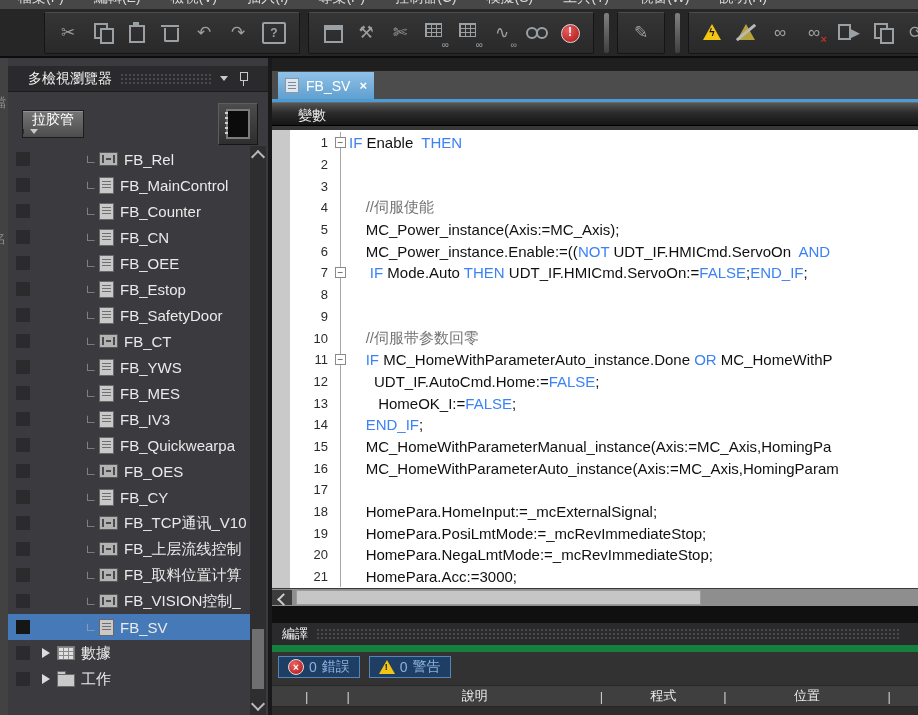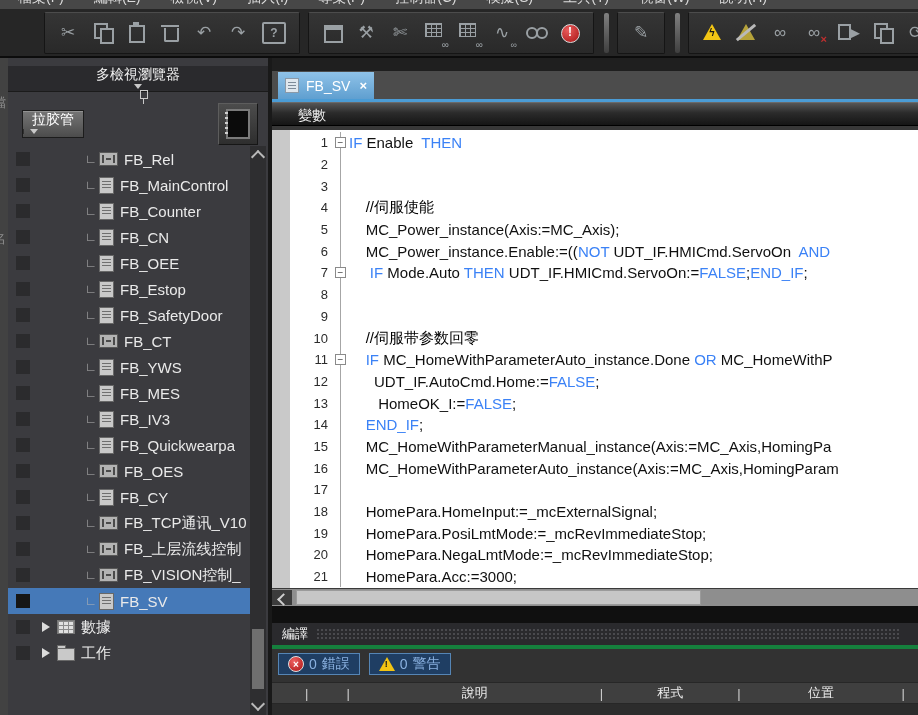--- a/index.html
+++ b/index.html
@@ -44,21 +44,21 @@
   .sh-warn-slash::after{content:"";position:absolute;left:3px;top:13px;width:24px;height:3px;background:#b9b9b9;transform:rotate(-40deg);}
   .sh-playdoc::before{content:"";position:absolute;left:5px;top:6px;width:9px;height:12px;border:2px solid #9aa0a4;}
   .sh-playdoc::after{content:"▶";position:absolute;right:3px;top:7px;font-size:13px;color:#9aa0a4;}
   
   .left-strip{position:absolute;left:0;top:58px;width:8px;height:657px;background:#424242;overflow:hidden;
               font-size:13px;color:#8f8f8f;}
   .strip-glyph{position:absolute;left:-7px;}
   
   .sidebar{position:absolute;left:8px;top:58px;width:260px;height:657px;background:#3b3b3f;overflow:hidden;}
   .sb-header{position:absolute;left:0;top:8px;width:100%;height:26px;background:#2a2a2d;border-bottom:1px solid #1b1b1b;
-             display:flex;align-items:center;padding:0 20px;box-sizing:border-box;flex-direction:column;}
+             display:flex;align-items:center;padding:0 20px;box-sizing:border-box;}
   .sb-title{font-size:14px;color:#f2f2f2;white-space:nowrap;}
   .texture{flex:1;height:12px;margin:0 8px;
       background-image:radial-gradient(#4a4a4e 1px,transparent 1.2px);background-size:4px 4px;}
   .tri-down{width:0;height:0;border-left:4px solid transparent;border-right:4px solid transparent;border-top:5px solid #c9c9c9;}
   .sb-pin{width:10px;height:15px;position:relative;margin-left:10px;}
   .sb-pin::before{content:"";position:absolute;left:2px;top:1px;width:6px;height:7px;border:1px solid #c9c9c9;}
   .sb-pin::after{content:"";position:absolute;left:5px;top:10px;width:1px;height:5px;background:#c9c9c9;}
   .device-btn{position:absolute;left:14px;top:52px;height:26px;display:flex;align-items:stretch;
       background:linear-gradient(#767676,#4c4c4c);border:1px solid #1c1c1c;box-shadow:inset 0 1px 0 #929292;
       color:#fff;font-size:14px;cursor:default;flex-direction:column;}
@@ -119,31 +119,31 @@
   .gutterstrip{position:absolute;left:0;top:0;bottom:0;width:18px;background:#c9c9c9;}
   .codelines{position:absolute;left:18px;top:2px;right:0;}
   .cl{display:flex;height:21.7px;align-items:center;overflow:hidden;}
   .ln{width:38px;flex:none;text-align:right;padding-right:5px;font-size:13px;color:#2b2b2b;}
   .fc{width:16px;flex:none;align-self:stretch;position:relative;}
   .fc::before{content:"";position:absolute;left:7px;top:0;bottom:0;width:1px;background:#a6a6a6;}
   .fc.fold::after{content:"−";position:absolute;left:2px;top:5px;width:11px;height:11px;box-sizing:border-box;
       border:1px solid #8a8a8a;background:#fff;font-size:10px;line-height:9px;text-align:center;color:#444;}
   .ct{flex:1;white-space:pre;overflow:hidden;font-size:15px;color:#101010;}
   .kw{color:#3b82f6;}
-  .cm{color:#000000;}
+  .cm{color:#737373;}
   .tx{color:#101010;}
   .hscroll{position:absolute;top:530px;height:18px;left:0;right:0;background:#8e8e8e;border-top:1px solid #3a3a3a;box-sizing:border-box;}
   .hs-btn{position:absolute;left:0;top:1px;bottom:1px;width:20px;background:#3c3c3c;}
   .hs-btn .chev-left{width:7px;height:7px;border-left:2px solid #cfcfcf;border-top:2px solid #cfcfcf;
       position:absolute;left:7px;top:5px;transform:rotate(-45deg);}
   .hs-thumb{position:absolute;left:24px;top:1px;bottom:1px;width:405px;background:#c6c6c6;border:1px solid #9a9a9a;box-sizing:border-box;}
   .gapstrip{position:absolute;top:548px;height:17px;left:0;right:0;background:#101010;}
   
   .build{position:absolute;top:565px;left:0;right:0;bottom:0;background:#323232;display:flex;flex-direction:column;}
-  .bp-header{height:22px;flex:none;background:#2a2a2d;border-bottom:4px solid #15803d;
+  .bp-header{height:22px;flex:none;background:#2a2a2d;border-bottom:7px solid #15803d;
       display:flex;align-items:center;padding:0 10px;font-size:13px;color:#f2f2f2;}
   .bp-btns{height:30px;flex:none;display:flex;align-items:center;gap:9px;padding-left:6px;}
   .bp-btn{height:22px;box-sizing:border-box;display:flex;align-items:center;gap:5px;padding:0 9px;
       background:#1f3e63;border:1px solid #5585b5;color:#8ab1e0;font-size:14px;}
   .errball{width:16px;height:16px;border-radius:50%;background:radial-gradient(circle at 35% 30%,#ee6262,#ab1212);
       border:1px solid #e0e0e0;color:#fff;font-size:10px;font-weight:bold;display:flex;align-items:center;justify-content:center;box-sizing:border-box;}
   .errball::before{content:"×";}
   .warntri{width:0;height:0;border-left:8px solid transparent;border-right:8px solid transparent;border-bottom:14px solid #f2c413;position:relative;}
   .warntri::after{content:"!";position:absolute;left:-2px;top:2px;font-size:9px;font-weight:bold;color:#161616;}
   .bp-thead{height:20px;flex:none;margin-top:3px;background:#3f3f3f;border-top:1px solid #272727;border-bottom:1px solid #272727;
@@ -339,20 +339,27 @@
           <span class="tree-spacer"></span>
           <span class="conn"></span>
           <span class="i-ladder"></span>
           <span class="tree-label">FB_上层流线控制</span>
         </div>
         <div class="tree-row">
           <span class="sq"></span>
           <span class="tree-spacer"></span>
           <span class="conn"></span>
           <span class="i-ladder"></span>
+          <span class="tree-label">FB_取料位置计算</span>
+        </div>
+        <div class="tree-row">
+          <span class="sq"></span>
+          <span class="tree-spacer"></span>
+          <span class="conn"></span>
+          <span class="i-ladder"></span>
           <span class="tree-label">FB_VISION控制_</span>
         </div>
         <div class="tree-row selected">
           <span class="sq"></span>
           <span class="tree-spacer"></span>
           <span class="conn"></span>
           <span class="i-doc"></span>
           <span class="tree-label">FB_SV</span>
         </div>
         <div class="tree-row">
@@ -521,21 +528,21 @@
           <span>警告</span>
         </div>
       </div>
       <div class="bp-thead">
           <div class="bp-col" style="width: 33px;"></div>
           <span class="bp-sep"></span>
           <div class="bp-col" style="width: 38px;"></div>
           <span class="bp-sep"></span>
           <div class="bp-col" style="width: 250px;">說明</div>
           <span class="bp-sep"></span>
-          <div class="bp-col" style="width: 134px;">程式</div>
+          <div class="bp-col" style="width: 120px;">程式</div>
           <span class="bp-sep"></span>
           <div class="bp-col" style="width: 161px;">位置</div>
           <span class="bp-sep"></span>
         </div>
       <div class="bp-body"></div>
     </div>
   </div>
 
 </div>
 

